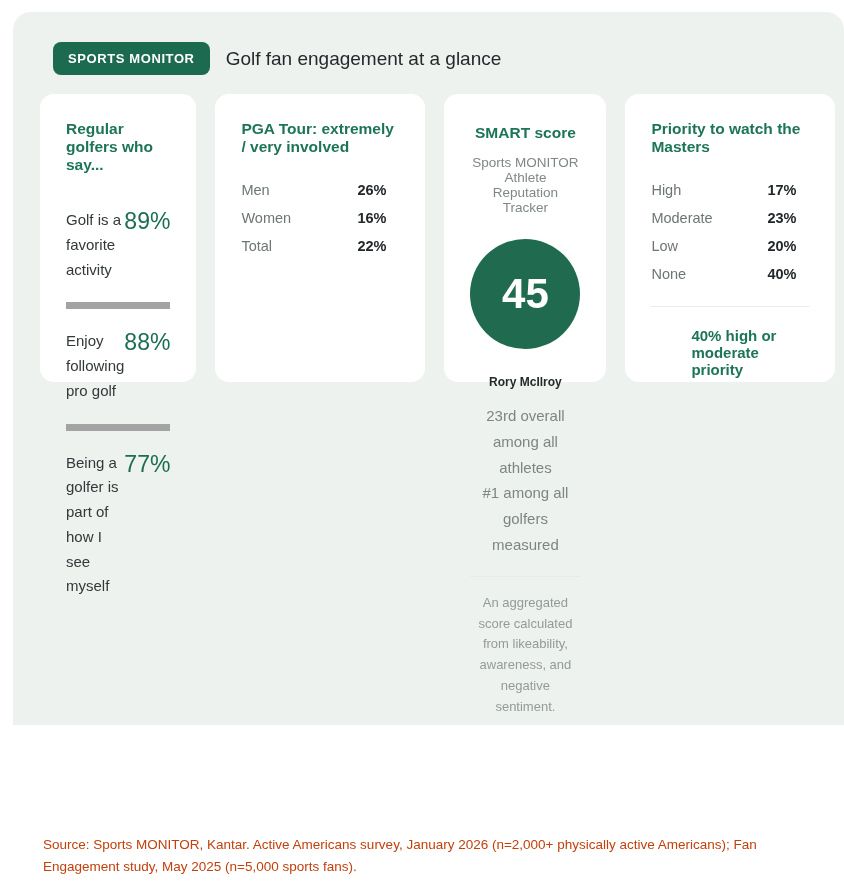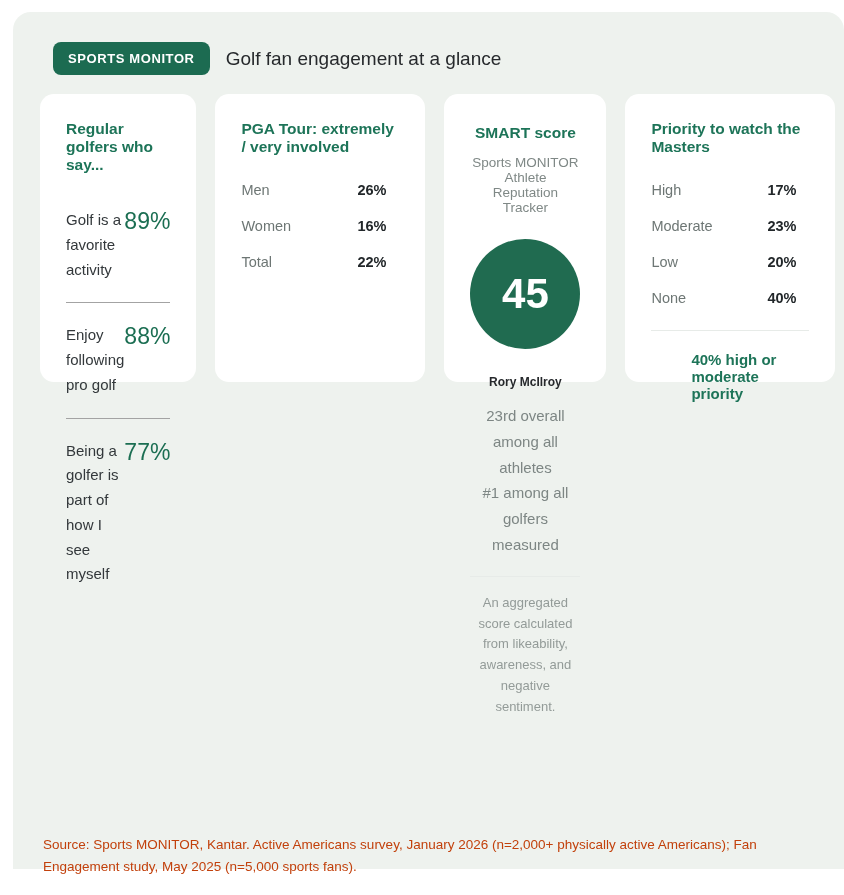--- a/index.html
+++ b/index.html
@@ -7,21 +7,21 @@
   body {
     width: 844px; height: 895px;
     font-family: "Liberation Sans", sans-serif;
     color: #272b2e;
     position: relative;
     overflow: hidden;
   }
   .container {
     position: absolute;
     left: 13px; top: 12px;
-    width: 831px; height: 857px;
+    width: 831px; height: 713px;
     background: #eef2ee;
     border-radius: 18px 18px 0 0;
     padding: 30px 32px 0 27px;
   }
   .header {
     display: flex; align-items: center;
     margin-bottom: 19px;
     padding-left: 13px;
   }
   .badge {
@@ -55,42 +55,42 @@
     font-size: 15.5px;
     font-weight: bold;
   }
   
   .stat-row {
     display: flex;
     justify-content: space-between;
     align-items: flex-start;
     padding: 20px 0;
   }
-  .stat-row + .stat-row { border-top: 1px solid #a3a3a3; }
+  .stat-row + .stat-row { border-top: 7px solid #a3a3a3; }
   .stat-list { margin-top: 14px; }
   .stat-label {
     font-size: 15px;
     color: #33383b;
     line-height: 1.65;
     max-width: 235px;
   }
   .stat-value {
     font-size: 23px;
     font-weight: 500;
     color: #1b6e52;
     white-space: nowrap;
   }
   
   .bar-rows { margin-top: 24px; }
   .bar-row {
     display: grid;
     grid-template-columns: 96px 1fr 42px;
     align-items: center;
     column-gap: 10px;
-    margin-bottom: 16px;
+    margin-bottom: 8px;
   }
   .bar-label { font-size: 14.5px; color: #6d7674; }
   .bar-track {
     height: 20px;
     background: #e9eee8;
     border-radius: 7px;
     overflow: hidden;
   }
   .bar-fill { height: 100%; border-radius: 7px; }
   .bar-value {

